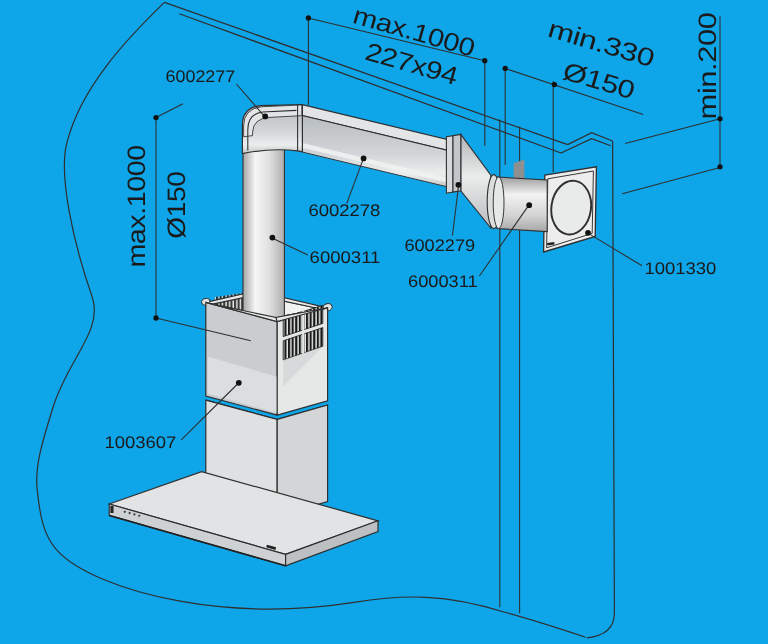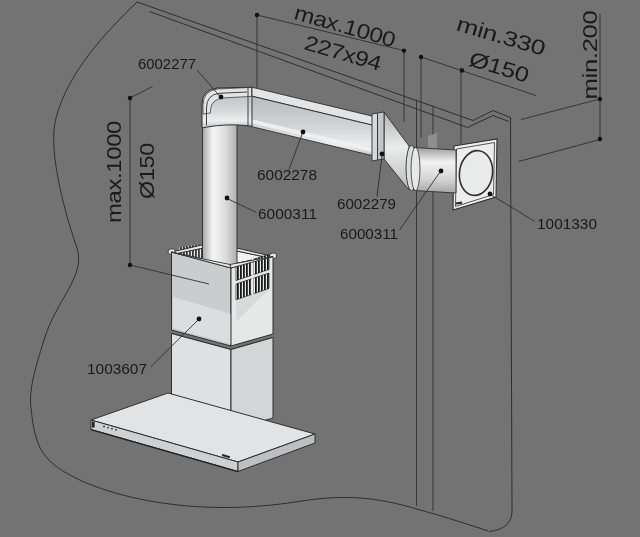--- a/index.html
+++ b/index.html
@@ -1,16 +1,16 @@
 <!DOCTYPE html>
 <html><head>
 <meta charset="utf-8">
 <style>
   html,body{margin:0;padding:0;background:#ffffff;}
-  .stage{width:640px;height:537px;position:relative;background:#737373;overflow:hidden;}
+  .stage{width:640px;height:537px;position:relative;background:#0ea5e9;overflow:hidden;}
   svg{display:block;}
   .ln{stroke:#2f2f2f;stroke-width:1;fill:none;}
   .thin{stroke:#2f2f2f;stroke-width:.9;fill:none;}
   .dim{stroke:#2f2f2f;stroke-width:.9;fill:none;}
   .dot{fill:#111;stroke:none;}
   .lbl{font-family:"Liberation Sans",sans-serif;font-size:14px;fill:#1a1a1a;}
   .dimtxt{font-family:"Liberation Sans",sans-serif;font-size:21px;fill:#1a1a1a;letter-spacing:-0.3px;}
 </style>
 </head>
 <body>

